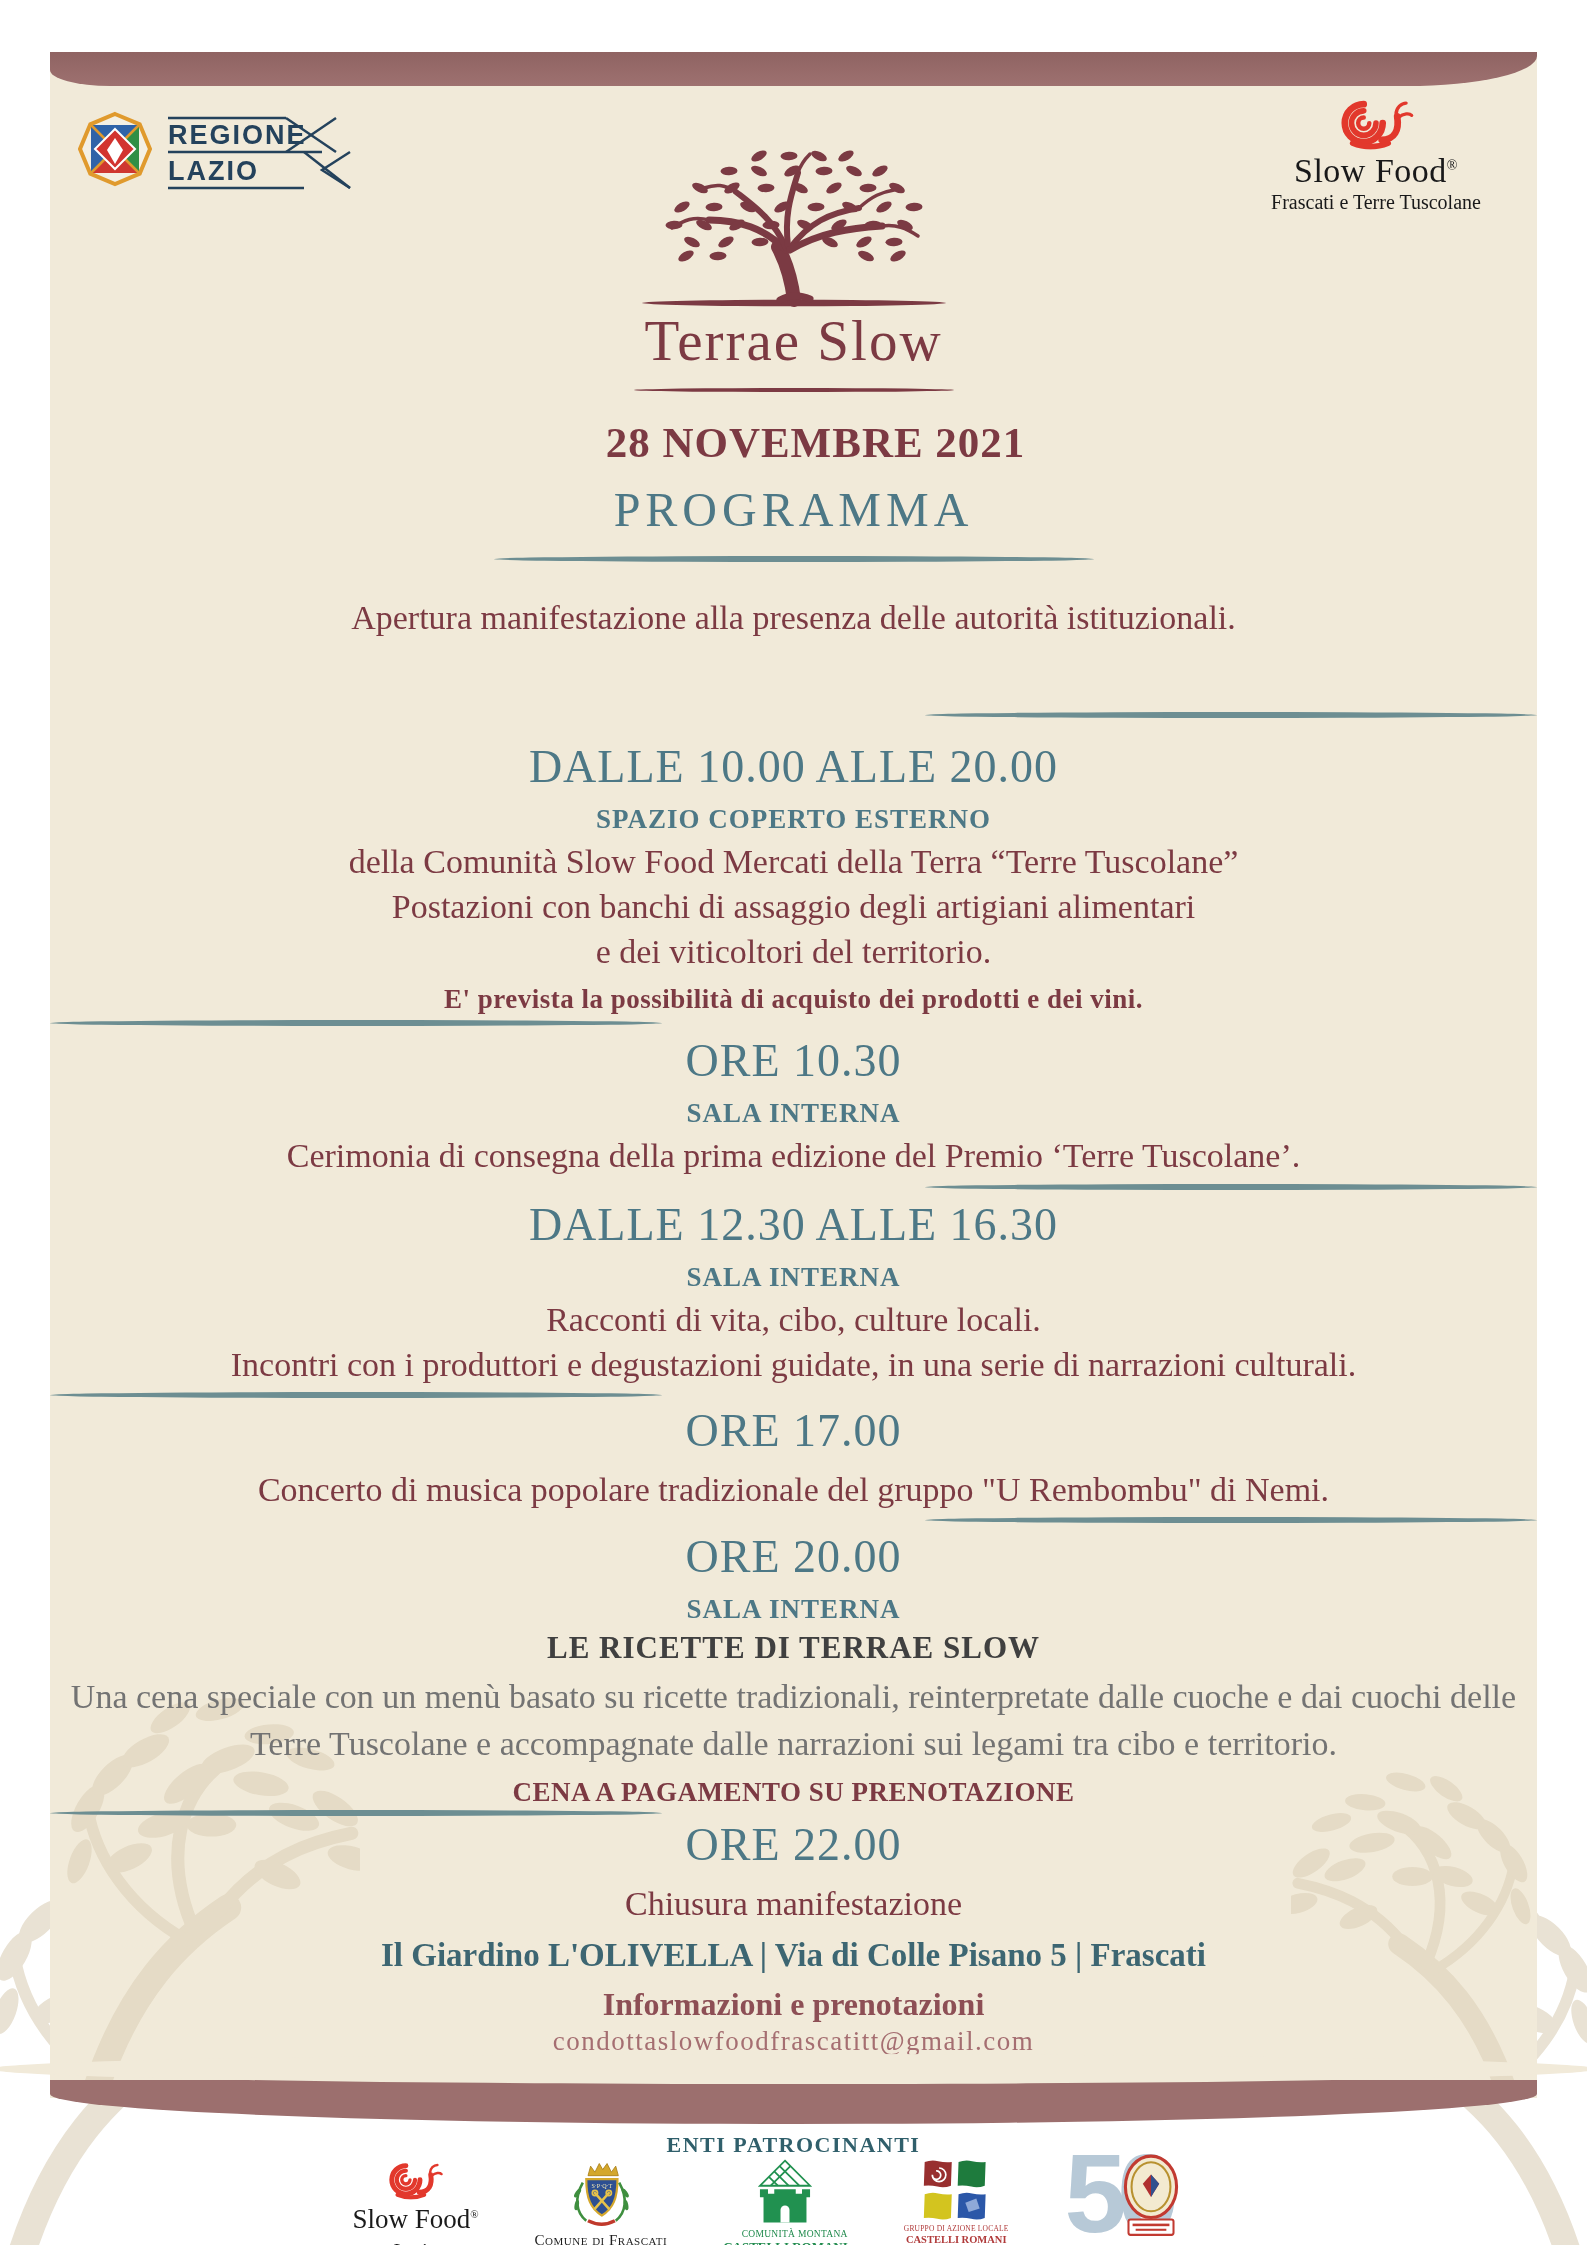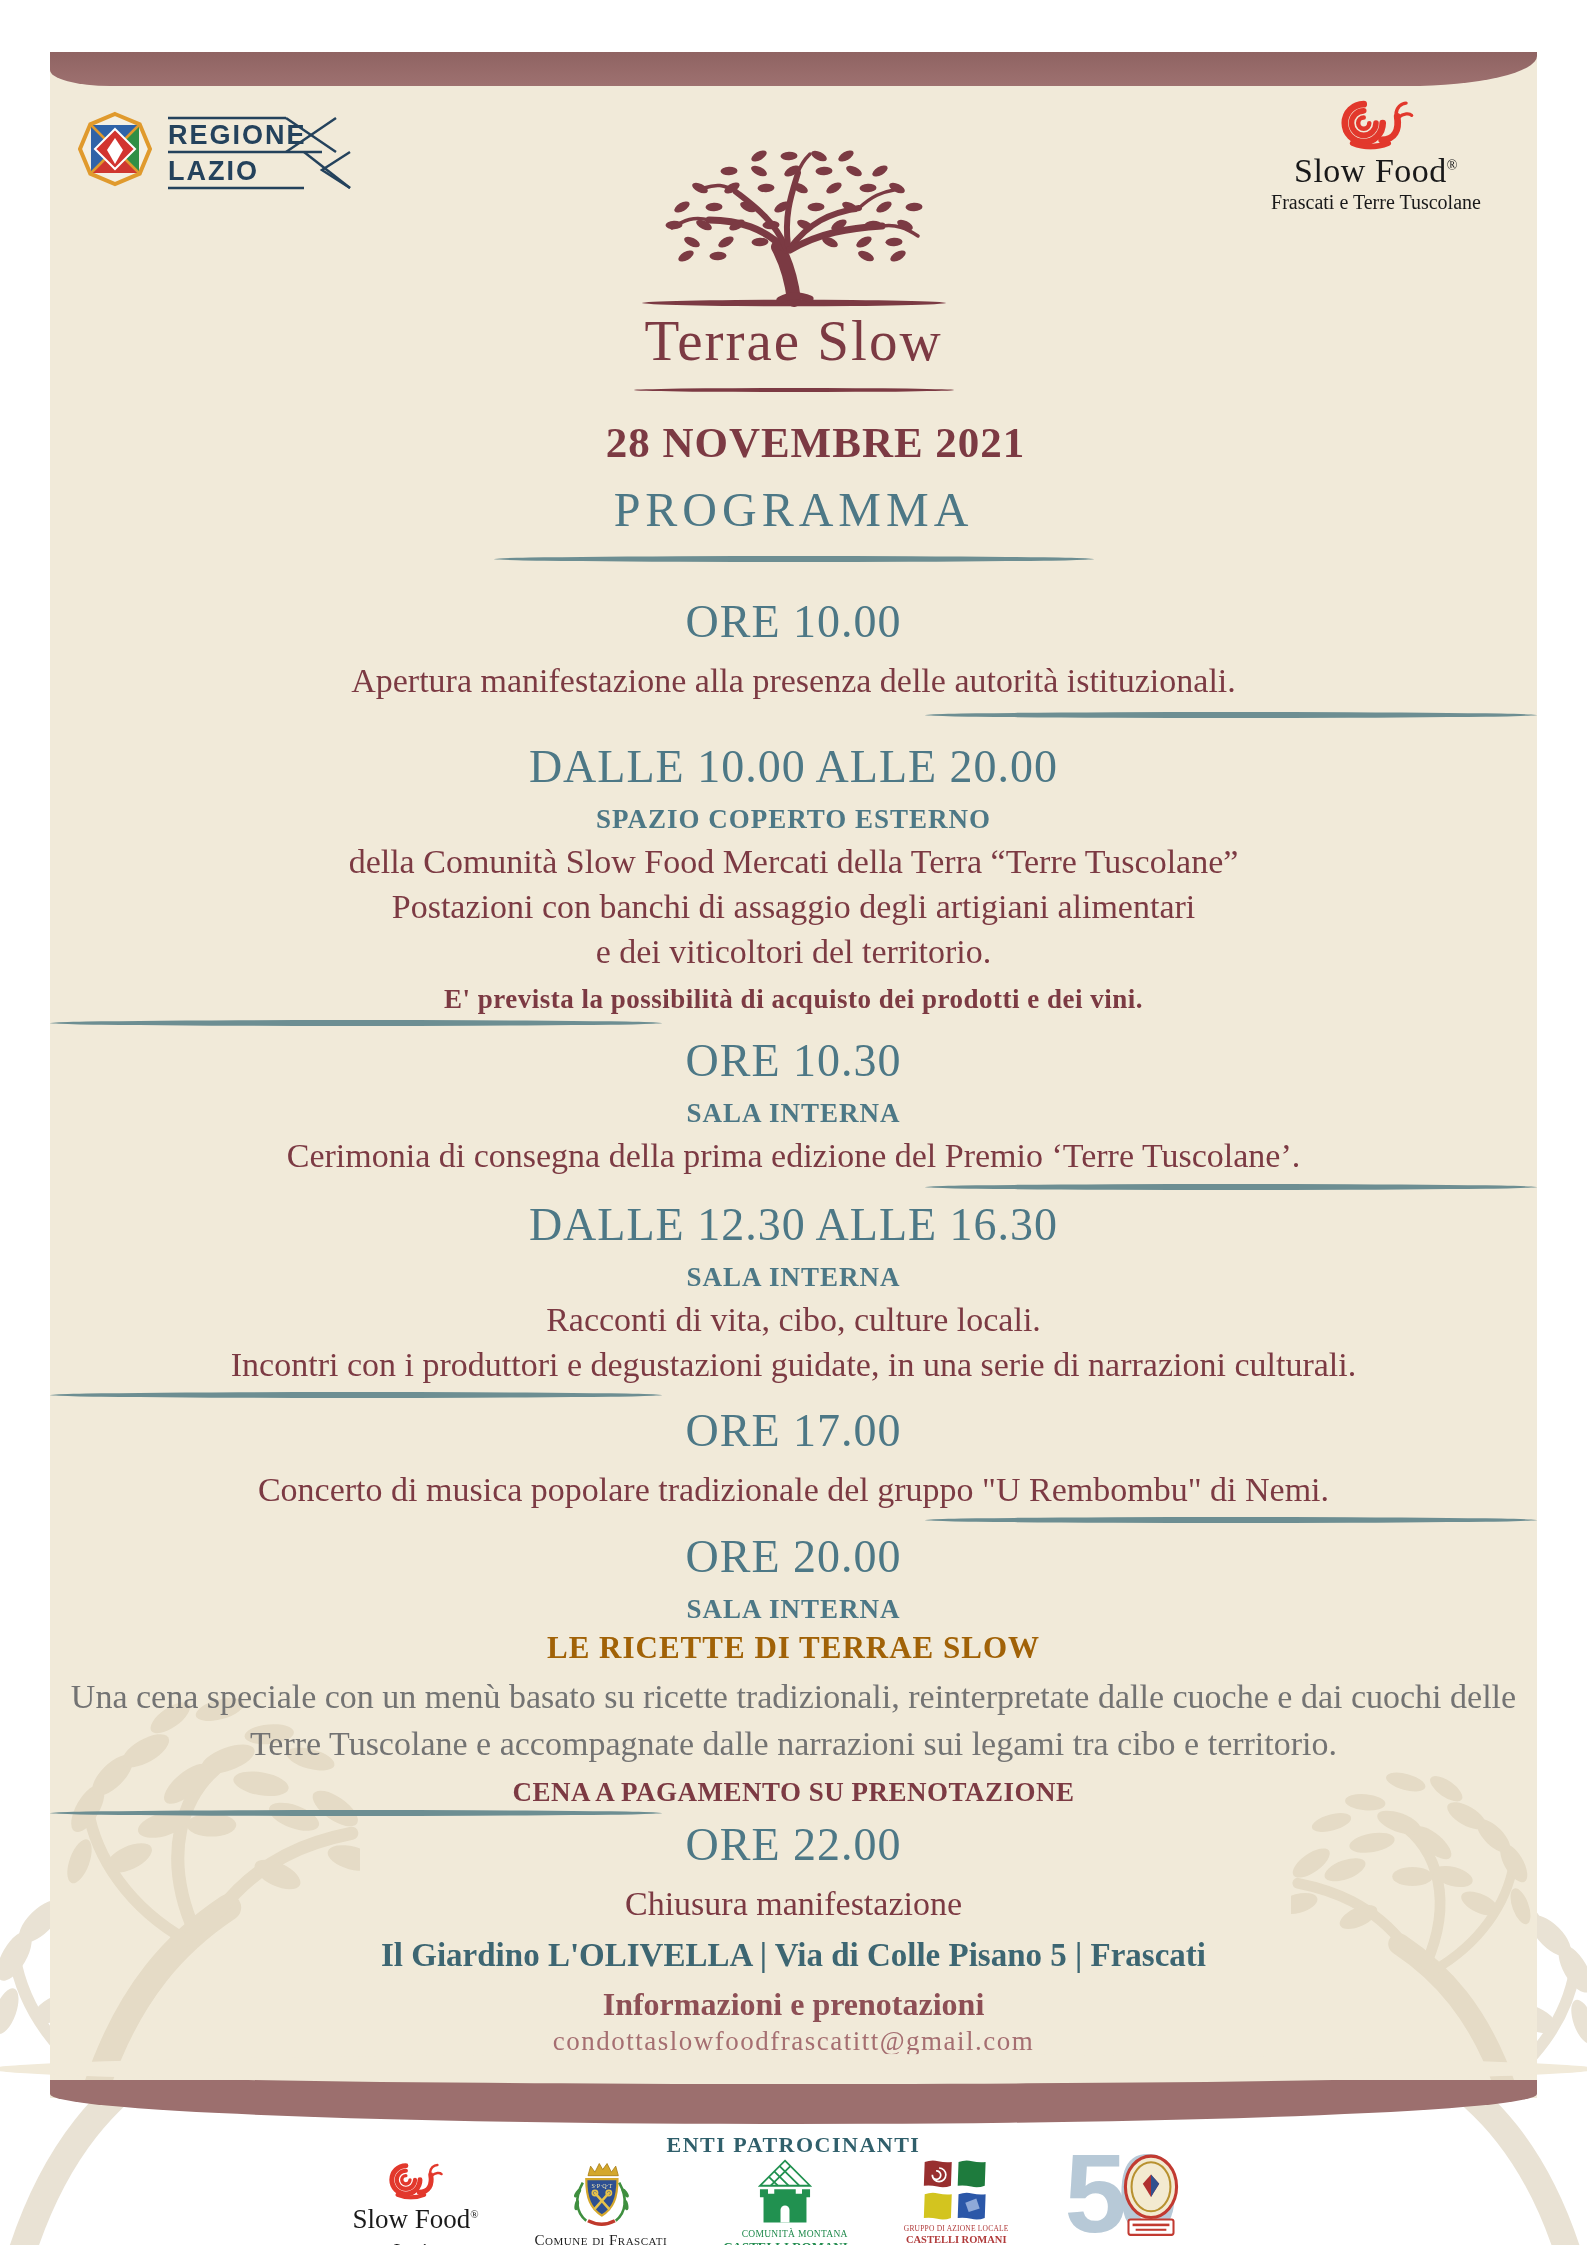--- a/index.html
+++ b/index.html
@@ -36,21 +36,21 @@
   .lens{position:absolute;background:#7c3a43;border-radius:50%;z-index:4;}
   .brand-rule{left:50%;transform:translateX(-50%);top:336px;width:320px;height:4px;}
   .date-line{top:366px;font-size:43px;font-weight:bold;color:#7c3a43;letter-spacing:1px;margin-left:44px;}
   .prog{top:430px;font-size:48px;color:#4d7886;letter-spacing:5px;}
   .lens-teal{background:#6d8e92;height:6px;}
   .prog-rule{left:50%;transform:translateX(-50%);top:504px;width:600px;}
   
   .sec{position:absolute;left:0;right:0;text-align:center;z-index:4;}
   .t-time{font-size:46px;line-height:53px;color:#4d7886;margin-bottom:10px;letter-spacing:1px;}
   .t-venue{font-size:27px;line-height:32px;font-weight:bold;color:#4d7886;letter-spacing:1px;margin-bottom:4px;}
-  .t-title{font-size:31px;line-height:38px;font-weight:bold;color:#a16207;letter-spacing:1px;margin-bottom:6px;}
+  .t-title{font-size:31px;line-height:38px;font-weight:bold;color:#404040;letter-spacing:1px;margin-bottom:6px;}
   .t-line{font-size:34px;line-height:45px;color:#7c3a43;}
   .t-para{font-size:34px;line-height:47px;color:#737373;max-width:1450px;margin:0 auto;}
   .t-note{font-size:27px;line-height:35px;font-weight:bold;color:#7c3a43;margin-top:8px;letter-spacing:.5px;}
   .div-l{left:0;width:612px;}
   .div-r{right:0;width:612px;left:auto;}
   
   .sans{font-family:Liberation Serif, serif;}
   .venue-line{top:1885px;font-size:33px;font-weight:bold;color:#3d6672;}
   .info-head{top:1934px;font-size:32px;font-weight:bold;color:#8d4f55;}
   .info-mail{top:1974px;font-size:27px;color:#a56e71;letter-spacing:1.5px;}
@@ -256,21 +256,20 @@
       </svg>
     </div>
     <div class="ctr brand-title">Terrae Slow</div>
     <div class="lens brand-rule"></div>
 
     <div class="ctr date-line">28 NOVEMBRE 2021</div>
     <div class="ctr prog">PROGRAMMA</div>
     <div class="lens lens-teal prog-rule"></div>
 
     <div class="sec" style="top:543px">
-      <div class="t-time">ORE 10.00</div>
       <div class="t-line">Apertura manifestazione alla presenza delle autorità istituzionali.</div>
     </div>
     <div class="lens lens-teal div-r" style="top:660px"></div>
 
     <div class="sec" style="top:688px">
       <div class="t-time">DALLE 10.00 ALLE 20.00</div>
       <div class="t-venue">SPAZIO COPERTO ESTERNO</div>
       <div class="t-line">della Comunità Slow Food Mercati della Terra “Terre Tuscolane”</div>
       <div class="t-line">Postazioni con banchi di assaggio degli artigiani alimentari</div>
       <div class="t-line">e dei viticoltori del territorio.</div>

